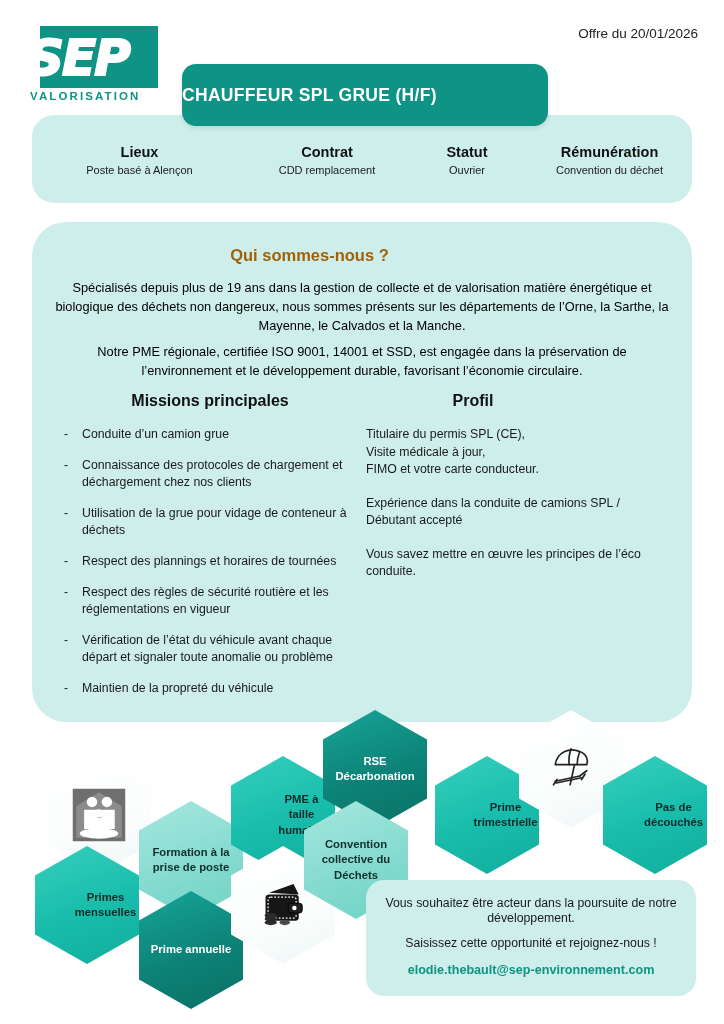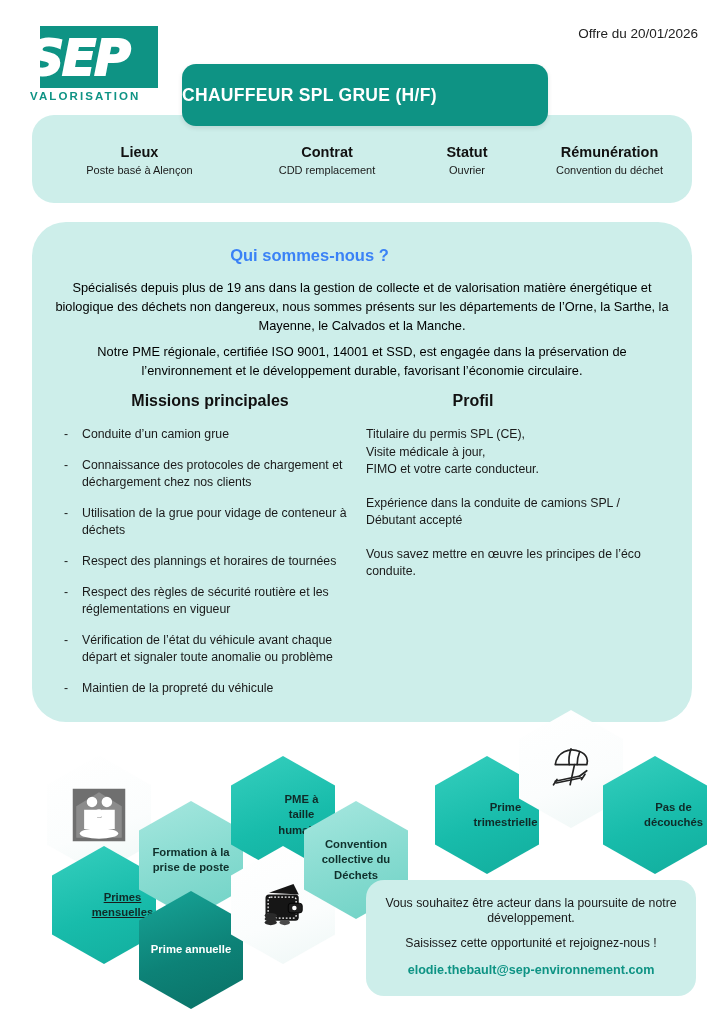--- a/index.html
+++ b/index.html
@@ -140,21 +140,21 @@
   }
 
   .who-title {
     position: absolute;
     left: 32px;
     top: 246px;
     width: 535px;
     text-align: center;
     font-size: 16.5px;
     font-weight: 700;
-    color: #3b82f6;
+    color: #a16207;
     padding-left: 20px;
   }
 
   .who-p {
     position: absolute;
     width: 620px;
     left: 52px;
     text-align: center;
     font-size: 12.8px;
     line-height: 19px;
@@ -382,21 +382,21 @@
       <circle cx="41" cy="17" r="6" fill="#fff"></circle>
       <path d="M15 26 h15 v22 h-15 z" fill="#fff"></path>
       <path d="M35 26 h15 v22 h-15 z" fill="#fff"></path>
       <circle cx="32" cy="30" r="4.5" fill="#fff"></circle>
       <path d="M28 35 h8 v14 h-8 z" fill="#fff"></path>
       <path d="M20 34 L32 38 L45 34" stroke="#fff" stroke-width="3.5" fill="none" stroke-linecap="round"></path>
       <ellipse cx="32" cy="53" rx="22" ry="6" fill="#fff"></ellipse>
     </svg>
         </div>
       </div>
-      <div class="hex mid" style="left: 52px; top: 146px; text-decoration: underline;">
+      <div class="hex mid" style="left: 35px; top: 146px;">
         <div class="lbl">Primes mensuelles</div>
       </div>
       <div class="hex light" style="left: 139px; top: 101px;">
         <div class="lbl">Formation à la prise de poste</div>
       </div>
       <div class="hex dark" style="left: 139px; top: 191px;">
         <div class="lbl">Prime annuelle</div>
       </div>
       <div class="hex mid" style="left: 231px; top: 56px;">
         <div class="lbl">PME à taille humaine</div>
@@ -408,20 +408,23 @@
       <rect x="12" y="20" width="38" height="30" rx="4" fill="#161616"></rect>
       <rect x="15" y="23" width="32" height="24" rx="3" fill="none" stroke="#fff" stroke-width="1.4" stroke-dasharray="2 2"></rect>
       <rect x="38" y="30" width="16" height="11" rx="3" fill="#1f1f1f" stroke="#000" stroke-width="1"></rect>
       <circle cx="45" cy="35.5" r="2.6" fill="#fff"></circle>
       <ellipse cx="18" cy="44" rx="7" ry="3" fill="#2a2a2a"></ellipse>
       <ellipse cx="18" cy="48" rx="7" ry="3" fill="#2a2a2a"></ellipse>
       <ellipse cx="18" cy="52" rx="7" ry="3" fill="#2a2a2a"></ellipse>
       <ellipse cx="34" cy="52" rx="6" ry="3" fill="#4a4a4a"></ellipse>
     </svg>
         </div>
+      </div>
+      <div class="hex dark" style="left: 323px; top: 10px;">
+        <div class="lbl">RSE Décarbonation</div>
       </div>
       <div class="hex light" style="left: 304px; top: 101px;">
         <div class="lbl">Convention collective du Déchets</div>
       </div>
       <div class="hex mid" style="left: 435px; top: 56px;">
         <div class="lbl">Prime trimestrielle</div>
       </div>
       <div class="hex white" style="left: 519px; top: 10px;">
         <div class="hex-icon">
           <svg viewBox="0 0 64 64" xmlns="http://www.w3.org/2000/svg">

